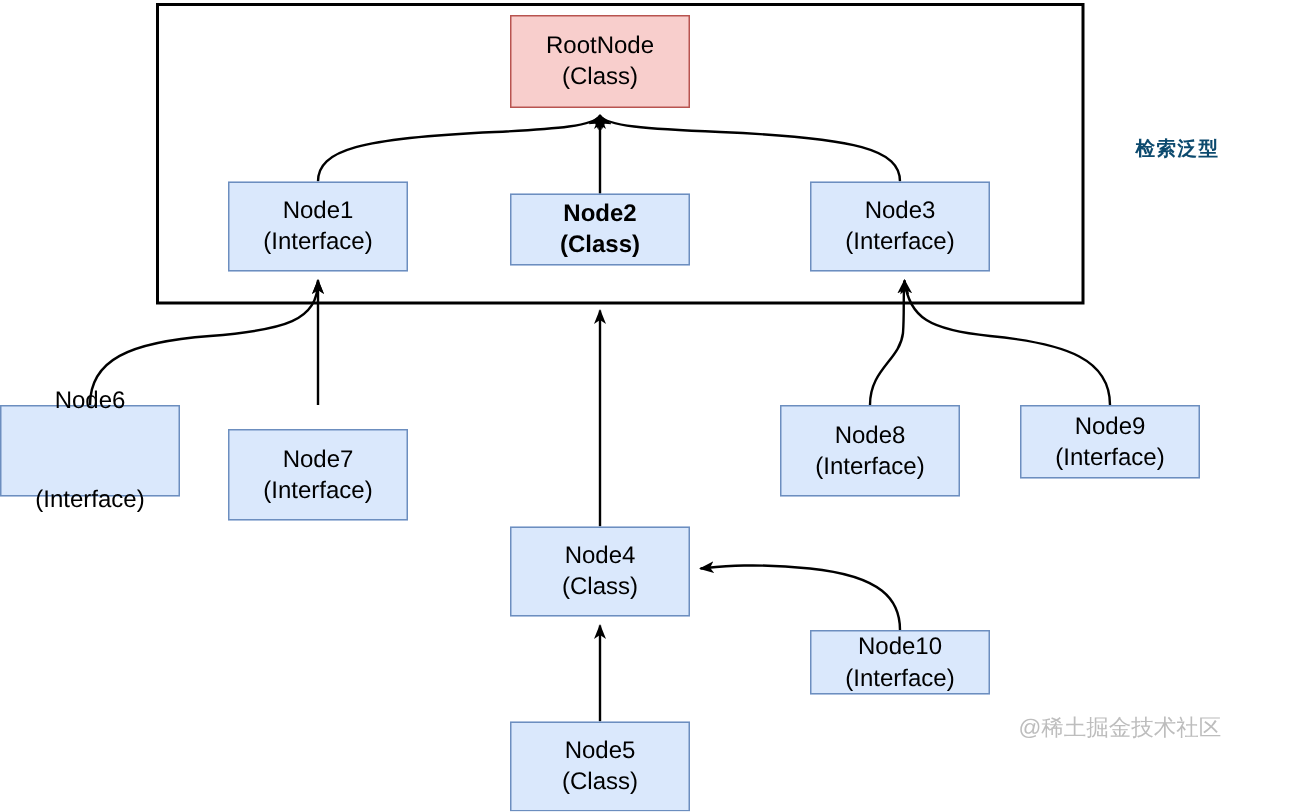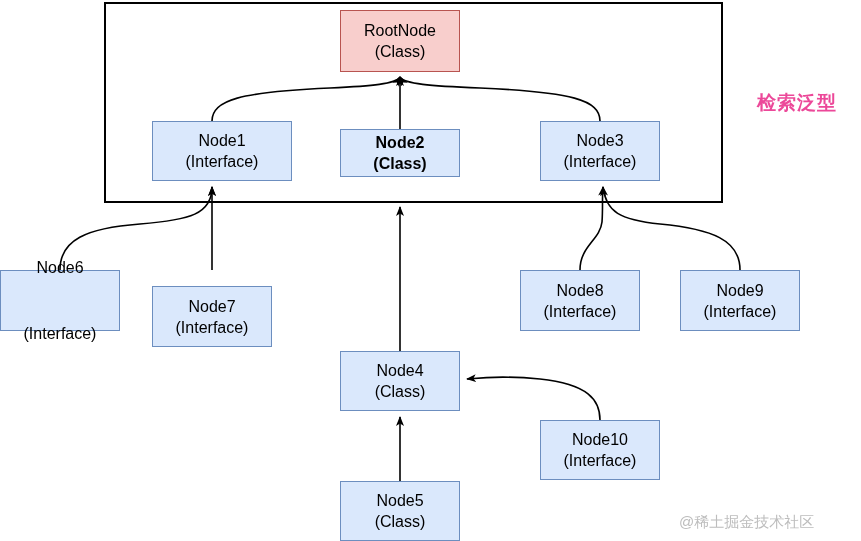--- a/index.html
+++ b/index.html
@@ -47,23 +47,23 @@
     border: 1.3px solid #b85450;
     background: #f8cecc;
   }
   .node .line1,
   .node .line2 {
     display: block;
     white-space: nowrap;
   }
   .side-label {
     position: absolute;
-    font-size: 19px;
+    font-size: 13px;
     font-weight: bold;
-    color: #ec4899;
+    color: #0c4a6e;
     white-space: nowrap;
     letter-spacing: 1px;
   }
   .watermark {
     position: absolute;
     font-size: 15px;
     color: #bdbdbd;
     white-space: nowrap;
   }
 </style>
@@ -100,21 +100,21 @@
     <path d="M600,420 C600,400 588,384 540,379 C500,375 478,378 467,379" fill="none" stroke="#000000" stroke-width="1.6" marker-end="url(#arrowhead)"></path>
   </svg>
 
   <div class="group-frame" style="left:104px; top:2px; width:619px; height:201px;"></div>
 
   <div class="node root" style="left:340px; top:10px; width:120px; height:62px;">
     <span class="line1">RootNode</span>
     <span class="line2">(Class)</span>
   </div>
 
-  <div class="node" style="left:152px; top:121px; width:140px; height:60px;">
+  <div class="node" style="left:152px; top:121px; width:120px; height:60px;">
     <span class="line1">Node1</span>
     <span class="line2">(Interface)</span>
   </div>
 
   <div class="node" style="left:340px; top:129px; width:120px; height:48px;font-weight:bold;">
     <span class="line1">Node2</span>
     <span class="line2">(Class)</span>
   </div>
 
   <div class="node" style="left:540px; top:121px; width:120px; height:60px;">
@@ -130,37 +130,37 @@
   <div class="node" style="left:152px; top:286px; width:120px; height:61px;">
     <span class="line1">Node7</span>
     <span class="line2">(Interface)</span>
   </div>
 
   <div class="node" style="left:520px; top:270px; width:120px; height:61px;">
     <span class="line1">Node8</span>
     <span class="line2">(Interface)</span>
   </div>
 
-  <div class="node" style="left:680px; top:270px; width:120px; height:61px;">
+  <div class="node" style="left:680px; top:270px; width:120px; height:49px;">
     <span class="line1">Node9</span>
     <span class="line2">(Interface)</span>
   </div>
 
   <div class="node" style="left:340px; top:351px; width:120px; height:60px;">
     <span class="line1">Node4</span>
     <span class="line2">(Class)</span>
   </div>
 
-  <div class="node" style="left:540px; top:420px; width:120px; height:60px;">
+  <div class="node" style="left:540px; top:420px; width:120px; height:43px;">
     <span class="line1">Node10</span>
     <span class="line2">(Interface)</span>
   </div>
 
   <div class="node" style="left:340px; top:481px; width:120px; height:60px;text-align:right;">
     <span class="line1">Node5</span>
     <span class="line2">(Class)</span>
   </div>
 
   <div class="side-label" style="left:757px; top:90px;">检索泛型</div>
 
-  <div class="watermark" style="left:679px; top:513px;">@稀土掘金技术社区</div>
+  <div class="watermark" style="left:679px; top:476px;">@稀土掘金技术社区</div>
 
 </div>
 
 </body></html>

